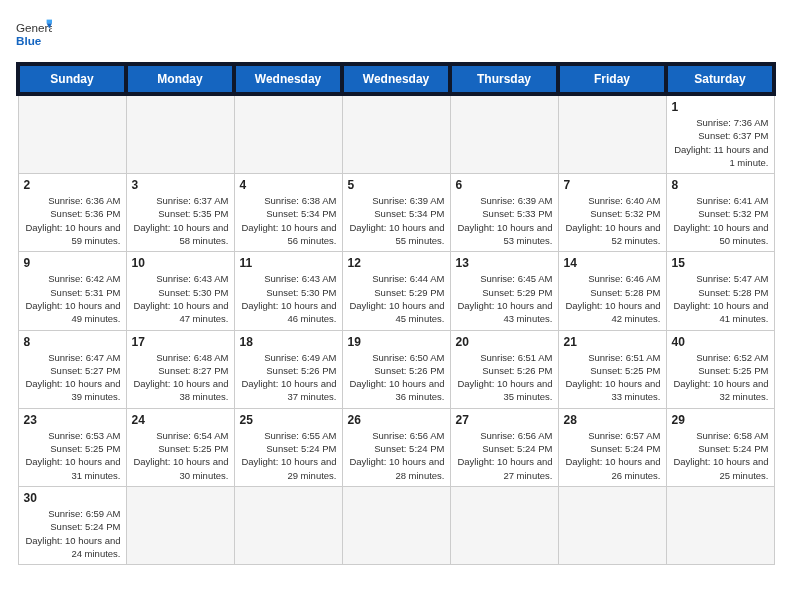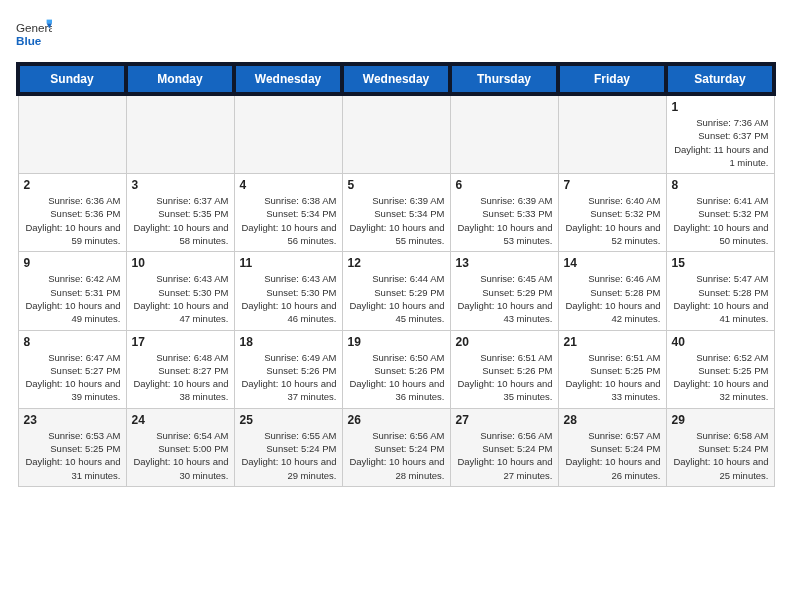--- a/index.html
+++ b/index.html
@@ -264,21 +264,21 @@
       <tr>
         <td>
           <span class="day-number">23</span>
           <div class="day-info">Sunrise: 6:53 AM
 Sunset: 5:25 PM
 Daylight: 10 hours and 31 minutes.</div>
         </td>
         <td>
           <span class="day-number">24</span>
           <div class="day-info">Sunrise: 6:54 AM
-Sunset: 5:00 PM
+Sunset: 5:25 PM
 Daylight: 10 hours and 30 minutes.</div>
         </td>
         <td>
           <span class="day-number">25</span>
           <div class="day-info">Sunrise: 6:55 AM
 Sunset: 5:24 PM
 Daylight: 10 hours and 29 minutes.</div>
         </td>
         <td>
           <span class="day-number">26</span>
@@ -297,15 +297,29 @@
           <div class="day-info">Sunrise: 6:57 AM
 Sunset: 5:24 PM
 Daylight: 10 hours and 26 minutes.</div>
         </td>
         <td>
           <span class="day-number">29</span>
           <div class="day-info">Sunrise: 6:58 AM
 Sunset: 5:24 PM
 Daylight: 10 hours and 25 minutes.</div>
         </td>
+      </tr>
+      <tr>
+        <td class="has-data">
+          <span class="day-number">30</span>
+          <div class="day-info">Sunrise: 6:59 AM
+Sunset: 5:24 PM
+Daylight: 10 hours and 24 minutes.</div>
+        </td>
+        <td class="empty" style="background: rgb(245, 245, 245);"></td>
+        <td class="empty" style="background: rgb(245, 245, 245);"></td>
+        <td class="empty" style="background: rgb(245, 245, 245);"></td>
+        <td class="empty" style="background: rgb(245, 245, 245);"></td>
+        <td class="empty" style="background: rgb(245, 245, 245);"></td>
+        <td class="empty" style="background: rgb(245, 245, 245);"></td>
       </tr>
     </tbody>
 </table>
 
 </body></html>

